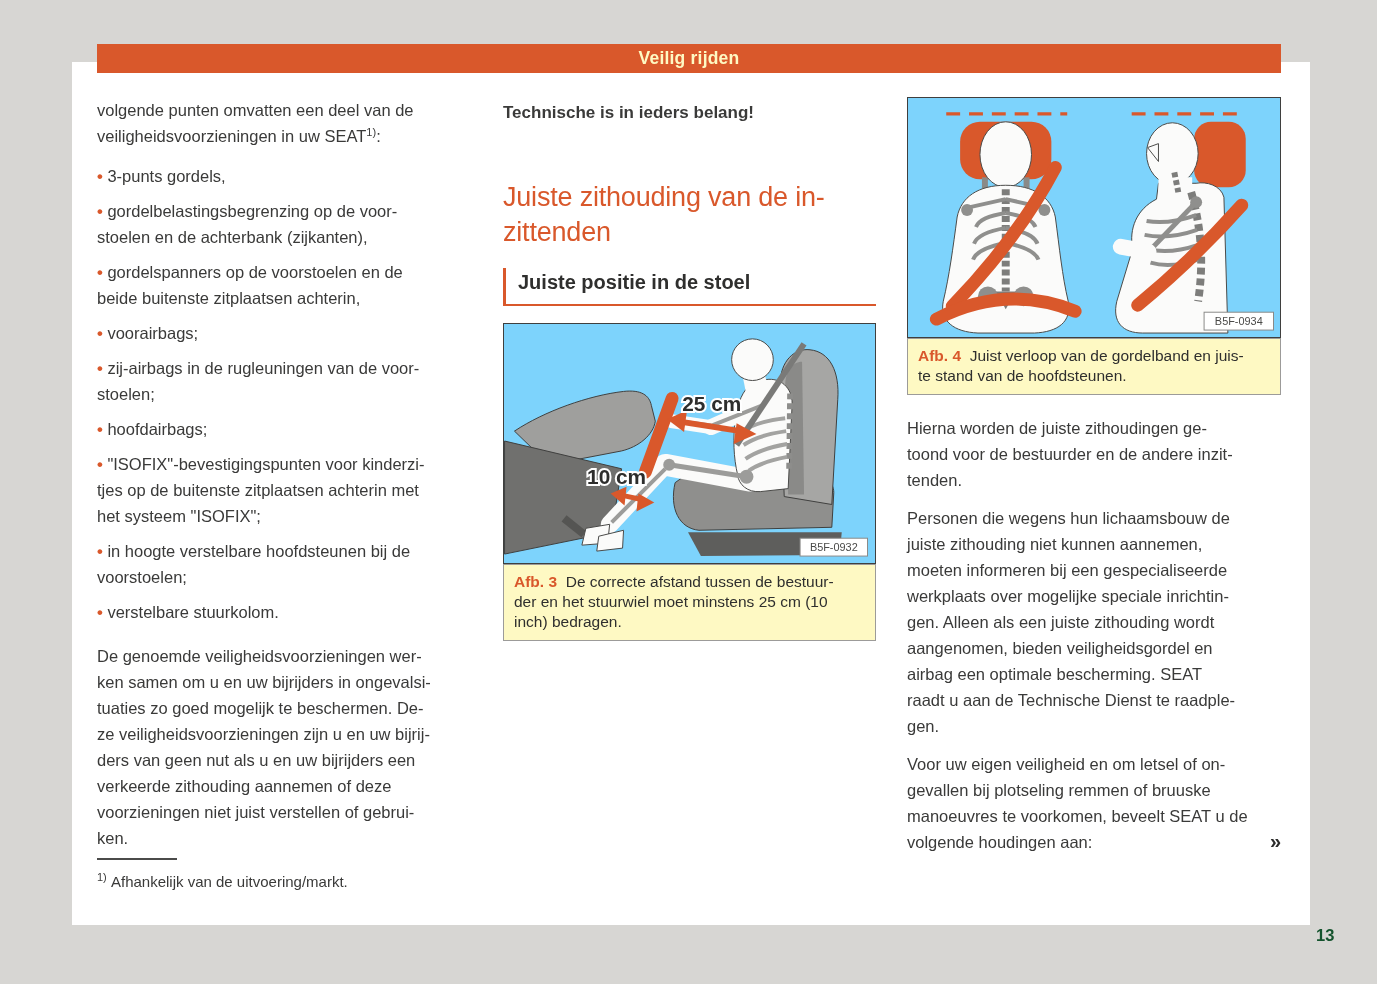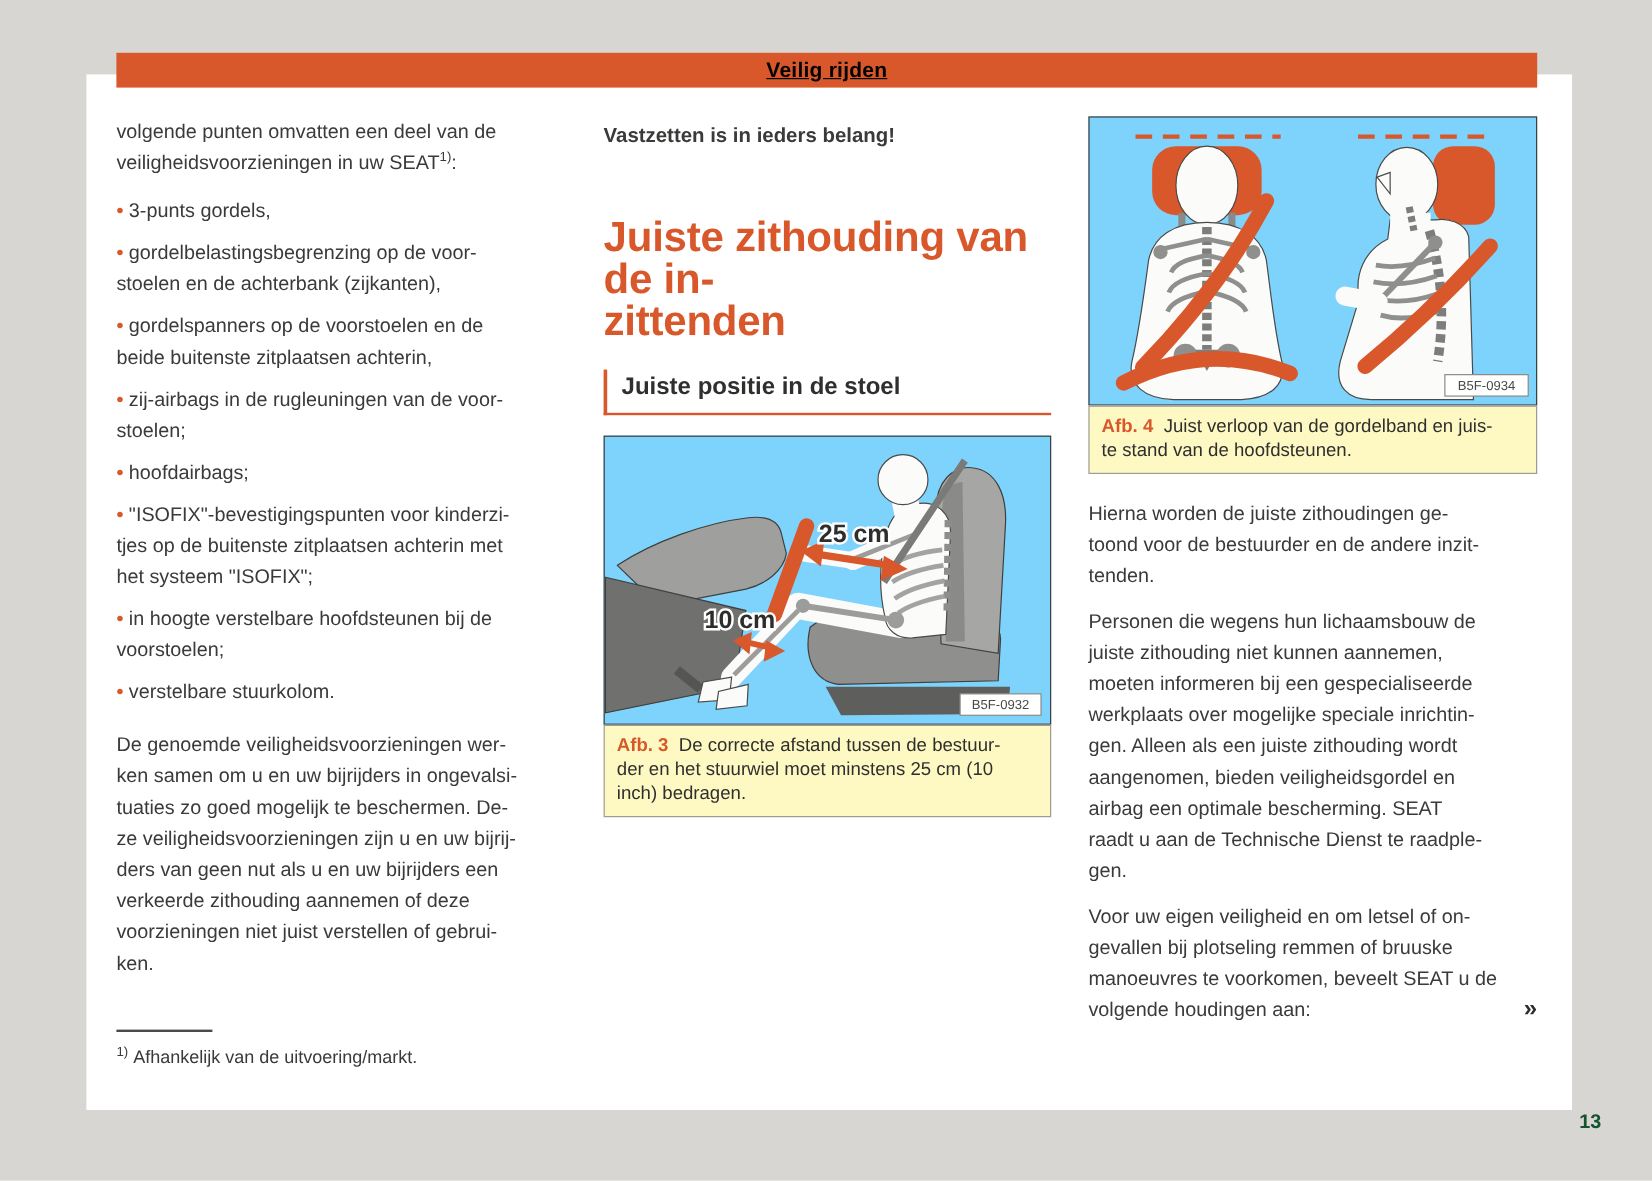--- a/index.html
+++ b/index.html
@@ -5,38 +5,38 @@
   html,body{margin:0;padding:0;}
   #canvas{
     position:relative; width:1377px; height:984px; overflow:hidden;
     background:#d7d6d3;
     font-family:"Liberation Sans", sans-serif;
     color:#3a3a39;
   }
   .page{ position:absolute; left:72px; top:62px; width:1238px; height:863px; background:#ffffff; }
   .header-bar{
     position:absolute; left:97px; top:44px; width:1184px; height:29px;
-    background:#d9582b; color:#000000; font-weight:bold; font-size:17.5px;
-    display:flex; align-items:center; justify-content:center; letter-spacing:.2px;text-decoration:underline;
+    background:#d9582b; color:#fef9c3; font-weight:bold; font-size:17.5px;
+    display:flex; align-items:center; justify-content:center; letter-spacing:.2px;
   }
   .col{ position:absolute; font-size:16.5px; line-height:26px; }
   .col-left{ left:97px; top:97px; width:366px; }
   .col-mid{ left:503px; top:97px; width:373px; }
   .col-right{ left:907px; top:97px; width:374px; }
   .pre{ white-space:pre-line; }
   p{ margin:0; }
   sup{ font-size:11px; line-height:0; }
   .bullets{ list-style:none; margin:14px 0 0 0; padding:0; }
   .bullets li{ margin:0 0 9px 0; white-space:pre-line; }
   .bullets li::before{ content:"\2022  "; color:#d9582b; font-weight:bold; }
   .closing{ margin-top:18px; }
   .footnote{ position:absolute; left:97px; top:858px; width:380px; font-size:15px; line-height:20px; }
   .footnote-rule{ width:80px; height:2px; background:#4b4b4a; margin-bottom:12px; }
   .lead{ font-weight:bold; font-size:17px; margin-top:3px; }
-  .h1-orange{ color:#d9582b; font-weight:bold; font-size:35px; line-height:35px; margin-top:54px; letter-spacing:-.2px; }
+  .h1-orange{ color:#d9582b; font-weight:normal; font-size:27px; line-height:35px; margin-top:54px; letter-spacing:-.2px; }
   .h2{
     margin-top:10px; font-weight:bold; font-size:20px; line-height:25px; color:#2f2f2e;
     border-left:3px solid #d9582b; border-bottom:2px solid #d9582b;
     padding:2px 0 9px 12px;
   }
   .figure-box{
     width:100%; height:241px; box-sizing:border-box;
     border:1.5px solid #3f3f3e; background:#7dd3fc;
   }
   .figure-box svg{ display:block; width:100%; height:100%; }
@@ -66,20 +66,21 @@
 
   <div class="col col-left">
     <p><span class="pre">volgende punten omvatten een deel van de
 veiligheidsvoorzieningen in uw SEAT</span><sup>1)</sup><span>:</span></p>
     <ul class="bullets">
       <li>3-punts gordels,</li>
       <li>gordelbelastingsbegrenzing op de voor-
 stoelen en de achterbank (zijkanten),</li>
       <li>gordelspanners op de voorstoelen en de
 beide buitenste zitplaatsen achterin,</li>
+      <li>voorairbags;</li>
       <li>zij-airbags in de rugleuningen van de voor-
 stoelen;</li>
       <li>hoofdairbags;</li>
       <li>"ISOFIX"-bevestigingspunten voor kinderzi-
 tjes op de buitenste zitplaatsen achterin met
 het systeem "ISOFIX";</li>
       <li>in hoogte verstelbare hoofdsteunen bij de
 voorstoelen;</li>
       <li>verstelbare stuurkolom.</li>
     </ul>
@@ -92,21 +93,21 @@
 voorzieningen niet juist verstellen of gebrui-
 ken.</p>
   </div>
 
   <div class="footnote">
     <div class="footnote-rule"></div>
     <p><sup>1)</sup>&nbsp;<span>Afhankelijk van de uitvoering/markt.</span></p>
   </div>
 
   <div class="col col-mid">
-    <p class="lead">Vastzetten is in ieders belang!</p>
+    <p class="lead">Technische is in ieders belang!</p>
     <h1 class="h1-orange pre">Juiste zithouding van de in-
 zittenden</h1>
     <h2 class="h2">Juiste positie in de stoel</h2>
 
     <div class="figure-box fig-afb3">
       <svg viewBox="0 0 373 241">
 
         <path d="M185,210 L340,210 L338,233 L198,234 Z" fill="#5e5e5c"></path>
 
         <path d="M172,160 C166,186 176,206 196,208 L330,205 L332,170 C332,158 320,150 305,152 L186,150 Z" fill="#8f8f8d" stroke="#3f3f3e" stroke-width="1"></path>

